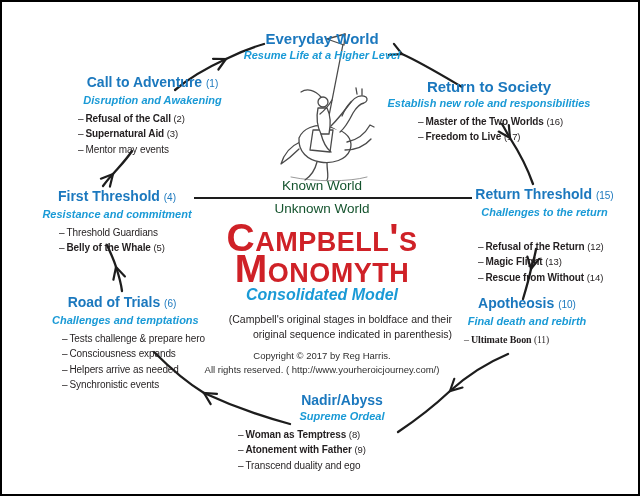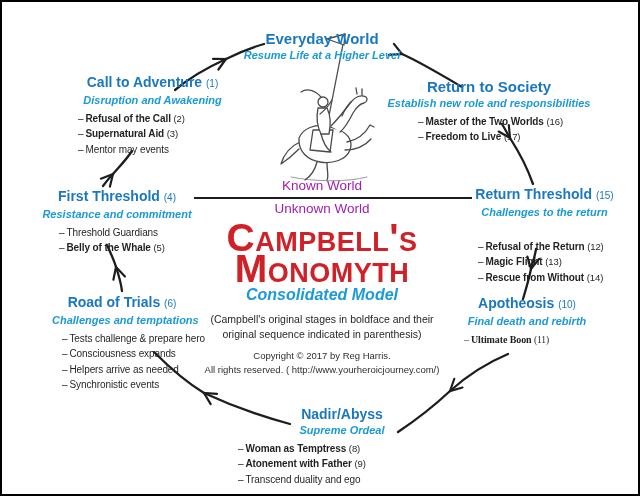--- a/index.html
+++ b/index.html
@@ -23,26 +23,26 @@
   .dash{margin-right:2px;}
   
   .s-call .items{margin-left:28px;}
   .s-first .items{margin-left:31px;}
   .s-road .items{margin-left:10px;}
   .s-nadir .items{margin-left:6px;}
   .s-apoth .items{margin-left:12px;font-family:Liberation Serif, serif;}
   .s-thresh .items{margin-left:16px;margin-top:20px;}
   .s-society .items{margin-left:34px;}
   
-  .cword{position:absolute;width:160px;left:240px;text-align:center;font-size:13.5px;color:#a21caf;white-space:nowrap;}
+  .cword{position:absolute;width:160px;left:240px;text-align:center;font-size:13.5px;color:#14532d;white-space:nowrap;}
   .main-title{position:absolute;left:200px;top:220px;width:240px;text-align:center;
       font-variant:small-caps;font-weight:700;color:#cf2127;font-size:39px;line-height:31px;letter-spacing:.5px;}
   .consolidated{position:absolute;left:200px;top:284px;width:240px;text-align:center;
       font-size:16px;font-weight:700;font-style:italic;color:#1a9ad6;}
-  .note{position:absolute;left:190px;top:310px;width:260px;text-align:center;
+  .note{position:absolute;left:190px;top:310px;width:260px;text-align:right;
       font-size:10.5px;line-height:14.5px;color:#231f20;}
   .copyright{position:absolute;left:180px;top:347px;width:280px;text-align:center;
       font-size:9.5px;line-height:13.5px;color:#2e2e2e;}
   .knight{position:absolute;left:263px;top:27px;width:122px;height:154px;}
 </style>
 </head>
 <body>
 
 <div id="canvas">
 
@@ -168,21 +168,21 @@
     <div class="st"><span>Road of Trials</span> <span class="tnum">(6)</span></div>
     <div class="ss">Challenges and temptations</div>
     <ul class="items">
       <li><span class="dash">–</span><span>Tests challenge &amp; prepare hero</span></li>
       <li><span class="dash">–</span><span>Consciousness expands</span></li>
       <li><span class="dash">–</span><span>Helpers arrive as needed</span></li>
       <li><span class="dash">–</span><span>Synchronistic events</span></li>
     </ul>
   </div>
 
-  <div class="stage s-nadir" style="left:230px;top:389px;width:220px;margin-top:14px;">
+  <div class="stage s-nadir" style="left:230px;top:389px;width:220px;">
     <div class="st"><span>Nadir/Abyss</span></div>
     <div class="ss">Supreme Ordeal</div>
     <ul class="items">
       <li><span class="dash">–</span><span class="b">Woman as Temptress</span> <span class="inum">(8)</span></li>
       <li><span class="dash">–</span><span class="b">Atonement with Father</span> <span class="inum">(9)</span></li>
       <li><span class="dash">–</span><span>Transcend duality and ego</span></li>
     </ul>
   </div>
 
   <div class="stage s-apoth" style="left:450px;top:292px;width:150px;">

